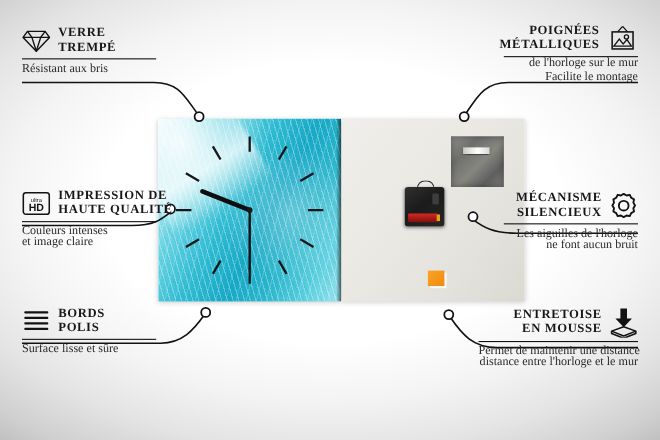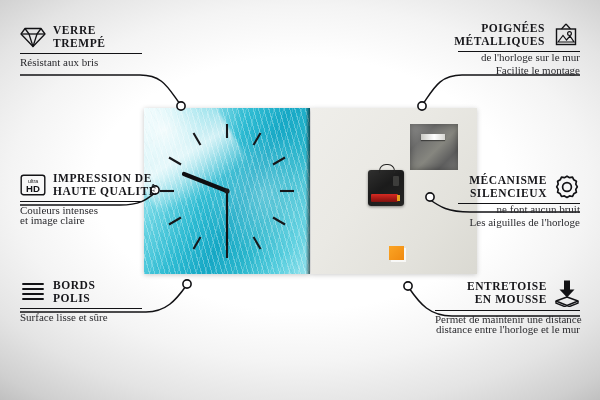--- a/index.html
+++ b/index.html
@@ -238,22 +238,22 @@
         <div class="ttl">SILENCIEUX</div>
       </div>
       <svg class="ico" width="26" height="26" viewBox="0 0 26 26">
         <g fill="none" stroke="#121215" stroke-width="1.7" stroke-linejoin="round">
           <path d="M13,2.2 l2.6,1.5 2.9,-0.6 1.3,2.7 2.6,1.5 -0.6,2.9 1.5,2.6 -1.5,2.6 0.6,2.9 -2.6,1.5 -1.3,2.7 -2.9,-0.6 -2.6,1.5 -2.6,-1.5 -2.9,0.6 -1.3,-2.7 -2.6,-1.5 0.6,-2.9 -1.5,-2.6 1.5,-2.6 -0.6,-2.9 2.6,-1.5 1.3,-2.7 2.9,0.6 Z"></path>
           <circle cx="13" cy="13" r="4.4"></circle>
         </g>
       </svg>
     </div>
     <div class="rule"></div>
+    <div class="sub">Les aiguilles de l'horloge</div>
     <div class="sub" style="margin-top:0">ne font aucun bruit</div>
-    <div class="sub">Les aiguilles de l'horloge</div>
   </div>
 
   <div class="feat right" style="left:435px;top:279px;width:145px;">
     <div class="head">
       <div>
         <div class="ttl">ENTRETOISE</div>
         <div class="ttl">EN MOUSSE</div>
       </div>
       <svg class="ico" width="26" height="28" viewBox="0 0 26 28">
         <path d="M10,1.5 h6 v9 h4.5 L13,18.5 L5.5,10.5 H10 Z" fill="#121215"></path>

